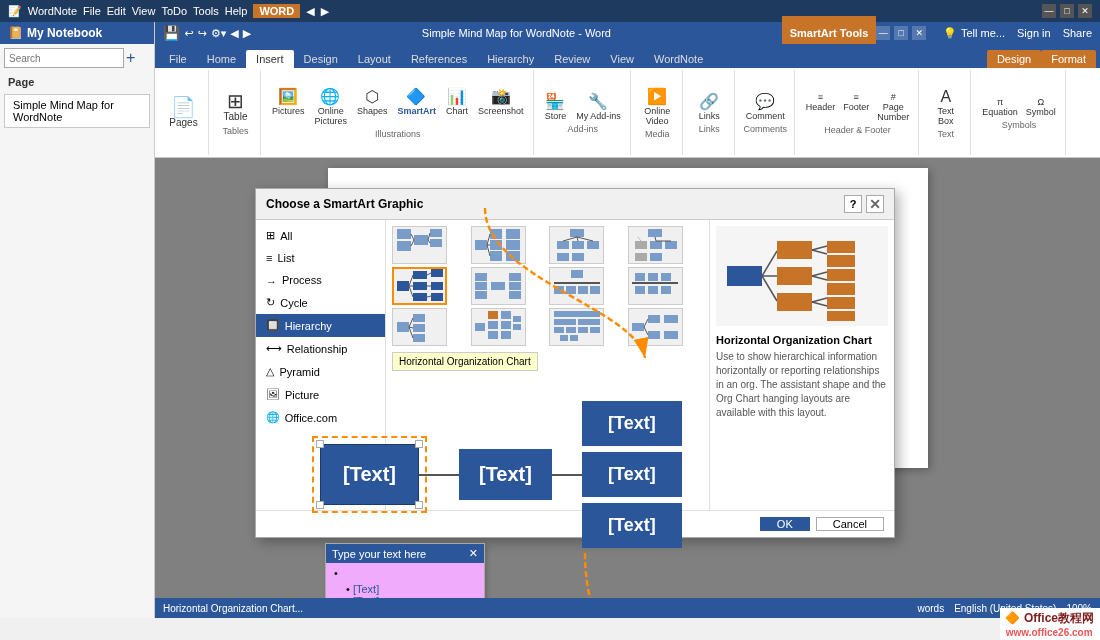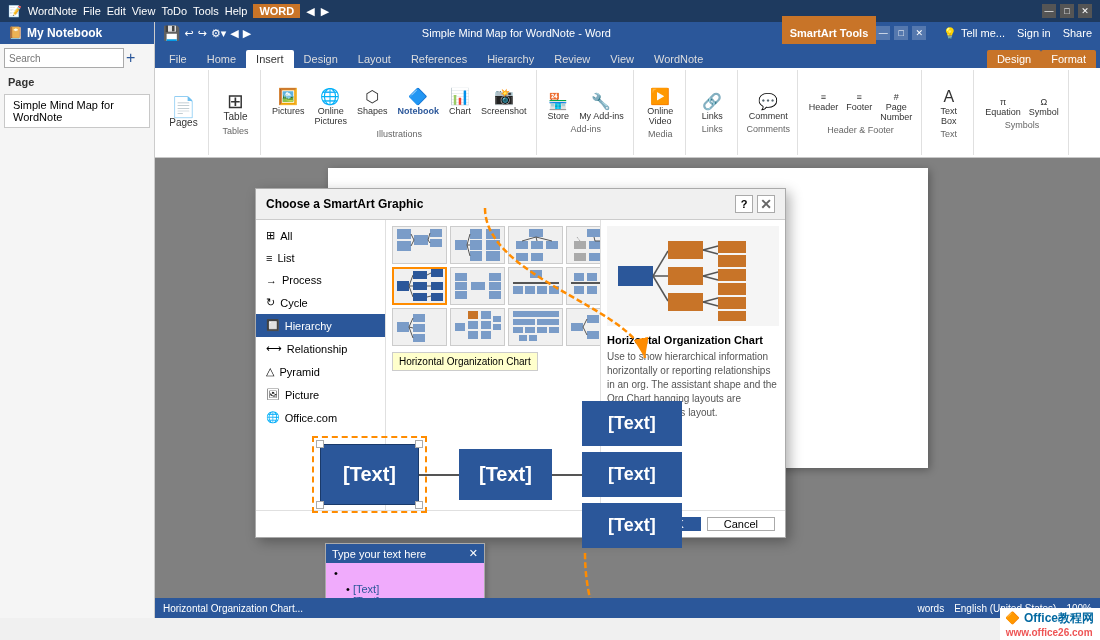--- a/index.html
+++ b/index.html
@@ -202,21 +202,21 @@
       align-items: center;
     }
     .text-panel-body {
       padding: 4px 8px;
       font-size: 11px;
     }
     .dialog {
       background: white;
       border: 1px solid #aaa;
       box-shadow: 4px 4px 12px rgba(0,0,0,0.3);
-      width: 531px;
+      width: 640px;
       position: absolute;
       top: 30px;
       left: 100px;
     }
     .dialog-title-bar {
       background: #f0f0f0;
       padding: 6px 10px;
       display: flex;
       justify-content: space-between;
       align-items: center;
@@ -464,21 +464,21 @@
             <span class="icon-sm">🌐</span>
             <span>Online</span>
             <span>Pictures</span>
           </div>
           <div class="ribbon-btn-sm">
             <span class="icon-sm">⬡</span>
             <span>Shapes</span>
           </div>
           <div class="ribbon-btn-sm" style="font-weight:bold; color:#2b579a;">
             <span class="icon-sm">🔷</span>
-            <span>Notebook</span>
+            <span>SmartArt</span>
           </div>
           <div class="ribbon-btn-sm">
             <span class="icon-sm">📊</span>
             <span>Chart</span>
           </div>
           <div class="ribbon-btn-sm">
             <span class="icon-sm">📸</span>
             <span>Screenshot</span>
           </div>
         </div>
@@ -888,15 +888,15 @@
         <span>English (United States)</span>
         <span>100%</span>
       </div>
     </div>
 
   </div>
 
 </div>
 
 <div class="logo-watermark">
-  <div style="color:#0369a1; font-weight:bold; font-size:12px;">🔶 <span>Office教程网</span></div>
+  <div style="color:#7f1d1d; font-weight:bold; font-size:12px;">🔶 <span>Office教程网</span></div>
   <div style="color:#e55; font-size:10px;"><span>www.office26.com</span></div>
 </div>
 
 </body></html>

